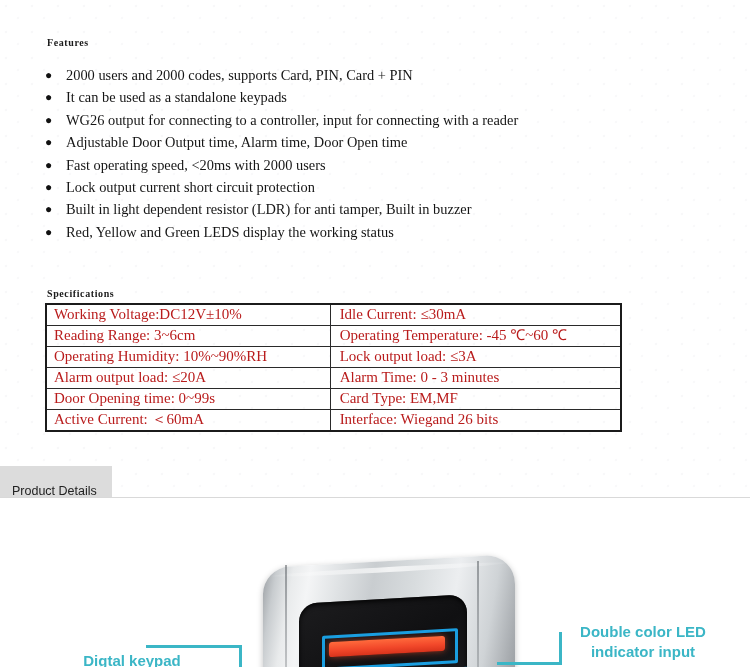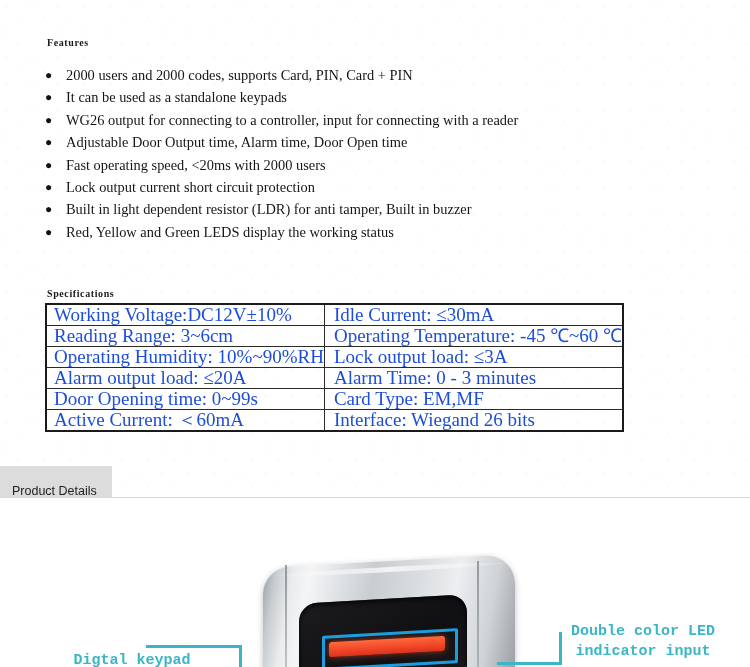--- a/index.html
+++ b/index.html
@@ -42,25 +42,25 @@
 
   
   table.spec-table{
     position:absolute;left:45px;top:303px;width:577px;
     border-collapse:collapse;
     border:2px solid #1b1b1b;
     background:transparent;
   }
   table.spec-table td{
     border:1px solid #2a2a2a;
-    font-size:19px;
+    font-size:15px;
     line-height:13px;
     padding:3px 0 4px 7px;
     height:12px;
-    color:#1d4ed8;
+    color:#b91c1c;
     white-space:nowrap;
   }
   table.spec-table td.c1{width:287px;}
   table.spec-table td.c2{width:290px;padding-left:9px;}
 
   
   .tabstrip{
     position:absolute;left:0;top:466px;width:750px;height:32px;
   }
   .tabstrip .divider{
@@ -130,21 +130,21 @@
   .highlight-box{
     position:absolute;border:3px solid #1a9ee0;border-radius:2px;
     transform:skewY(-3.2deg);
   }
   #led-highlight{left:59px;top:71px;width:130px;height:29px;}
   #keys-highlight{left:53px;top:110px;width:146px;height:60px;}
 
   
   .callout-label{
     position:absolute;
-    font-family:Liberation Mono, monospace;
+    font-family:Liberation Sans, sans-serif;
     font-weight:bold;font-size:15px;color:#3bb6c6;
     line-height:20px;text-align:center;white-space:nowrap;
   }
   #led-label{left:566px;top:123px;width:154px;}
   #keypad-label{left:66px;top:152px;width:132px;}
 
   .leader{position:absolute;background:#3bb6c6;}
   #leader-led-h{left:497px;top:163px;width:65px;height:3px;}
   #leader-led-v{left:559px;top:133px;width:3px;height:33px;}
 

